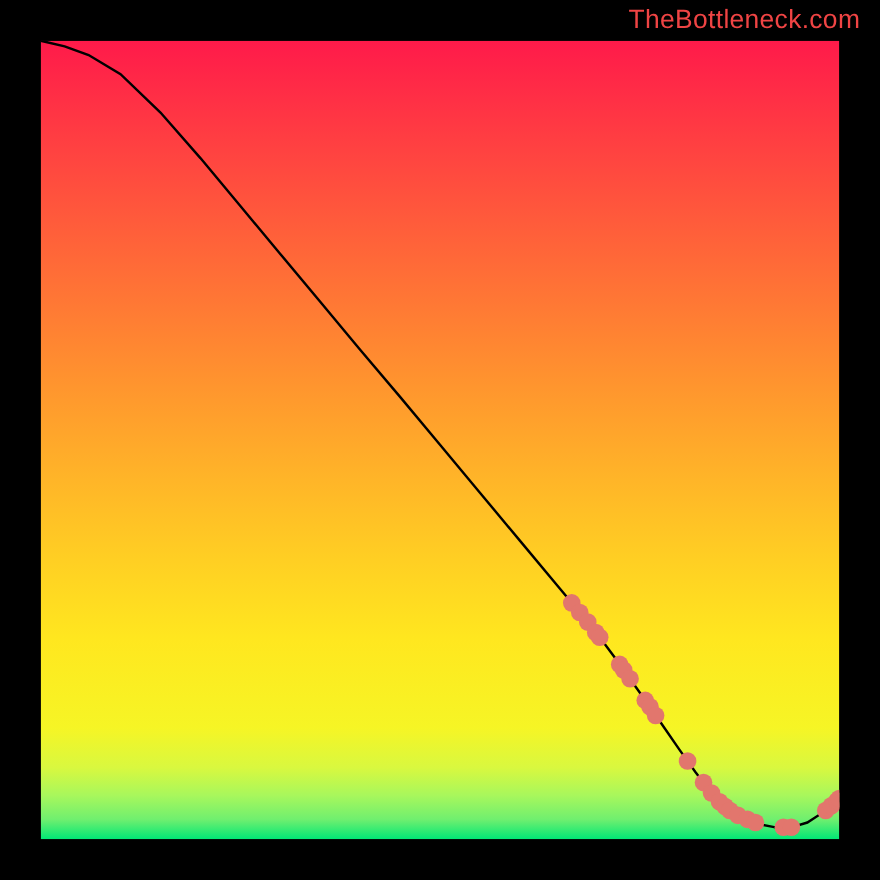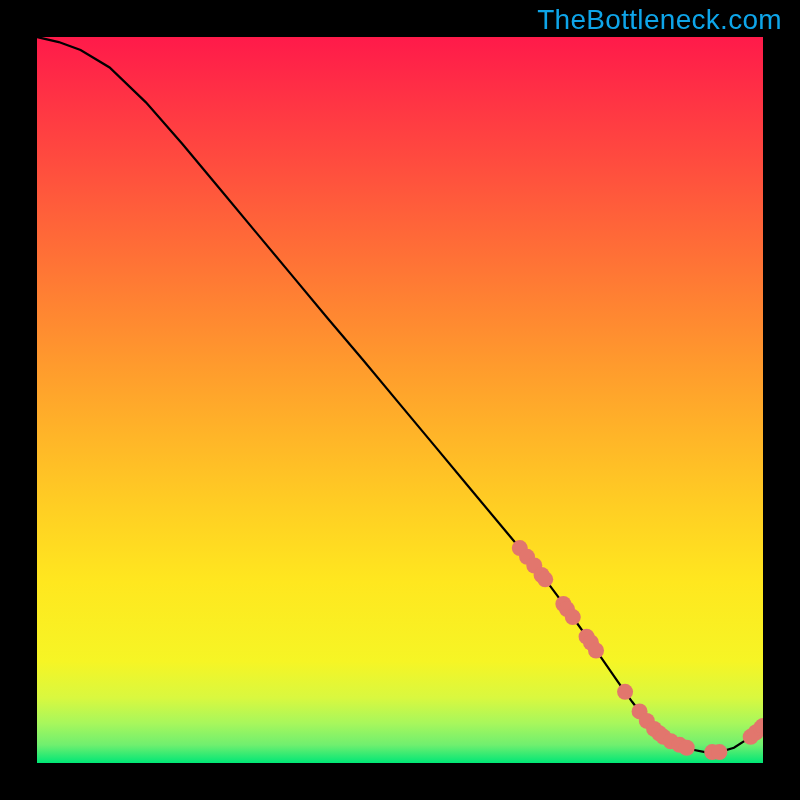--- a/index.html
+++ b/index.html
@@ -8,22 +8,22 @@
     background: #000;
     width: 800px;
     height: 800px;
     overflow: hidden;
     font-family: Arial, Helvetica, sans-serif;
   }
   .watermark {
     position: absolute;
     top: 4px;
     right: 18px;
-    color: #0ea5e9;
-    font-size: 28px;
+    color: #ef4444;
+    font-size: 24px;
     font-weight: 500;
     letter-spacing: 0.3px;
     z-index: 10;
   }
   .plot {
     position: absolute;
     left: 37px;
     top: 37px;
     width: 726px;
     height: 726px;

